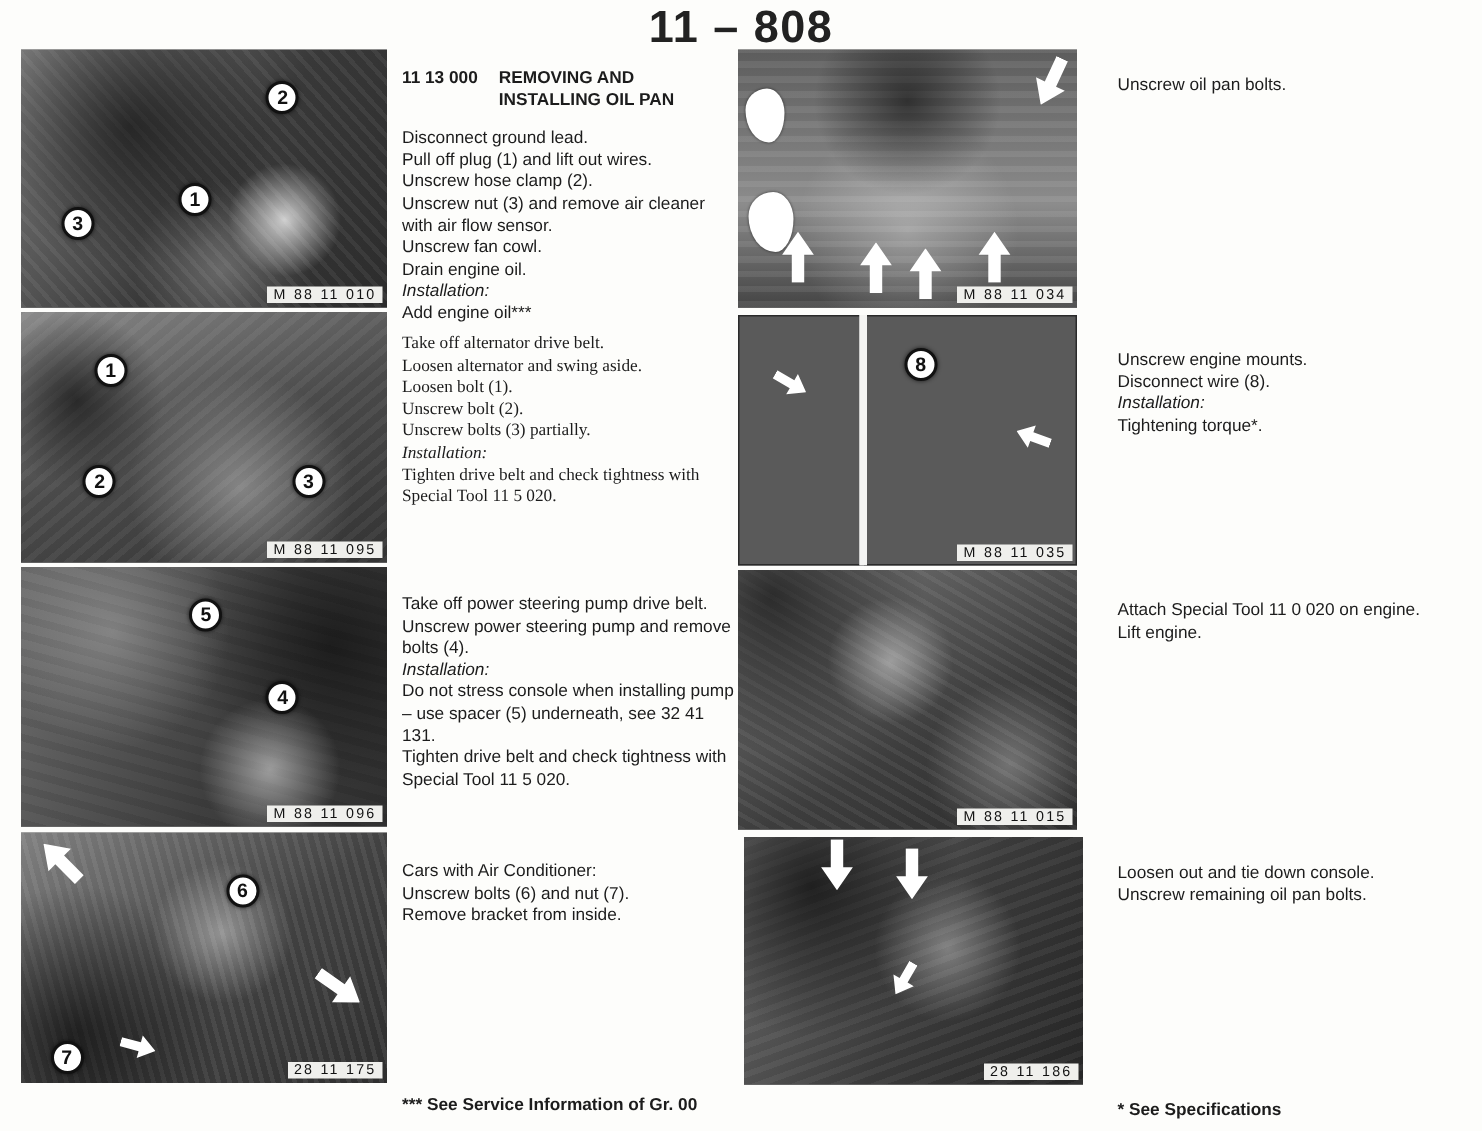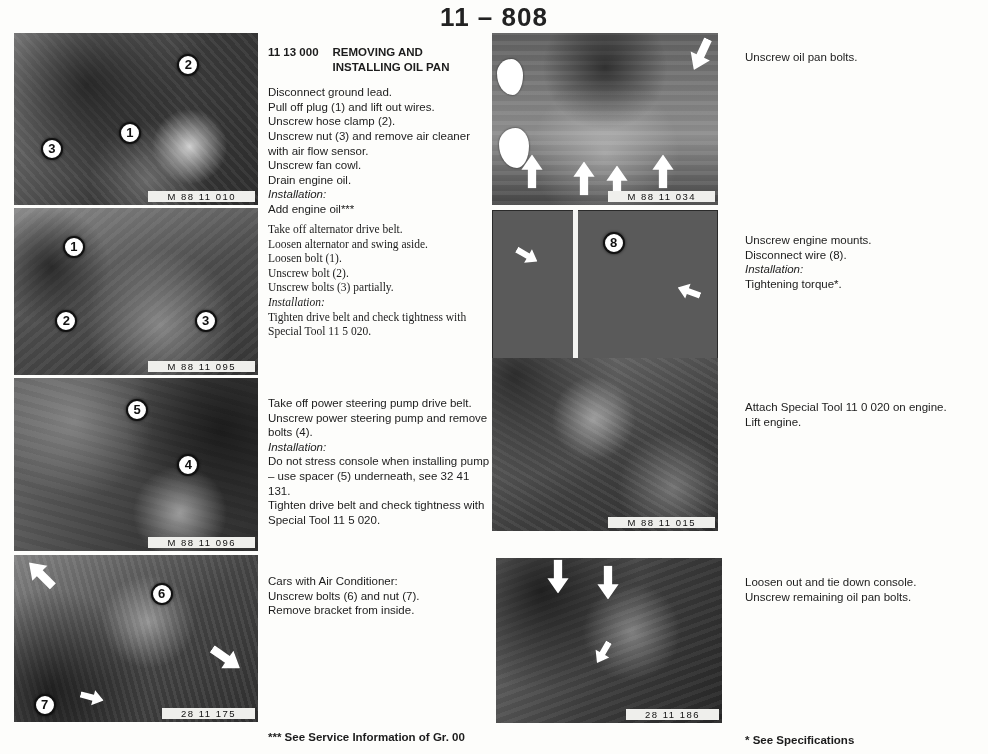--- a/index.html
+++ b/index.html
@@ -4,21 +4,21 @@
 <style>
   html,body{margin:0;padding:0;}
   body{
     width:988px;height:754px;position:relative;overflow:hidden;
     background:#fdfdfb;color:#1c1c1c;
     font-family:"Liberation Sans", sans-serif;
     -webkit-font-smoothing:antialiased;
   }
   .page-title{
     position:absolute;top:2px;left:0;width:988px;text-align:center;
-    font-size:26px;font-weight:700;letter-spacing:1px;color:#222;
+    font-size:30px;font-weight:700;letter-spacing:1px;color:#222;
   }
   
   .photo{
     position:absolute;overflow:hidden;background:#5a5a5a;
     box-shadow:0 0 0 1px #2a2a2a inset;
   }
   .photo .ph-bg{position:absolute;inset:0;}
   .p1 .ph-bg{background:
     radial-gradient(circle at 72% 66%, rgba(255,255,255,.75), rgba(255,255,255,0) 18%),
     radial-gradient(circle at 30% 30%, rgba(0,0,0,.55), transparent 45%),
@@ -55,21 +55,21 @@
   .p8 .ph-bg{background:
     radial-gradient(circle at 60% 45%, rgba(255,255,255,.35), transparent 30%),
     radial-gradient(circle at 20% 20%, rgba(0,0,0,.65), transparent 45%),
     repeating-linear-gradient(-20deg, rgba(255,255,255,.05) 0 4px, transparent 4px 9px),
     linear-gradient(120deg,#6b6b6b,#3a3a3a 55%,#262626);}
   .subpanel{position:absolute;top:0;bottom:0;}
   .subpanel.gap-l{left:0;width:36%;border-right:5px solid #f4f4f2;}
   .subpanel.gap-r{left:36%;right:0;border-left:3px solid #f4f4f2;}
   .caption{
     position:absolute;right:3px;bottom:3px;
-    background:#efefec;color:#111;padding:0 19px;
+    background:#efefec;color:#111;padding:0 4px;
     font-size:9.5px;letter-spacing:1.5px;white-space:nowrap;
   }
   .callout{
     position:absolute;width:22px;height:22px;border-radius:50%;
     background:#fff;border:2px solid #111;box-sizing:border-box;
     font-size:13px;font-weight:700;color:#111;
     text-align:center;line-height:18px;
     box-shadow:0 0 3px rgba(0,0,0,.7);
   }
   .arrow{
@@ -188,21 +188,21 @@
 <div class="textcol" style="left:268px;top:396px;width:225px;">
   <div>
       <div class="line">Take off power steering pump drive belt.</div>
       <div class="line">Unscrew power steering pump and remove bolts (4).</div>
       <div class="line italic">Installation:</div>
       <div class="line">Do not stress console when installing pump – use spacer (5) underneath, see 32 41 131.</div>
       <div class="line">Tighten drive belt and check tightness with Special Tool 11 5 020.</div>
     </div>
 </div>
 
-<div class="photo p7" style="left:492px;top:358px;width:226px;height:173px;">
+<div class="photo p7" style="left:492px;top:380px;width:226px;height:173px;">
   <div class="ph-bg"></div>
   <span class="caption">M 88 11 015</span>
 </div>
 
 <div class="textcol" style="left:745px;top:400px;width:240px;">
   <div>
       <div class="line">Attach Special Tool 11 0 020 on engine.</div>
       <div class="line">Lift engine.</div>
     </div>
 </div>

